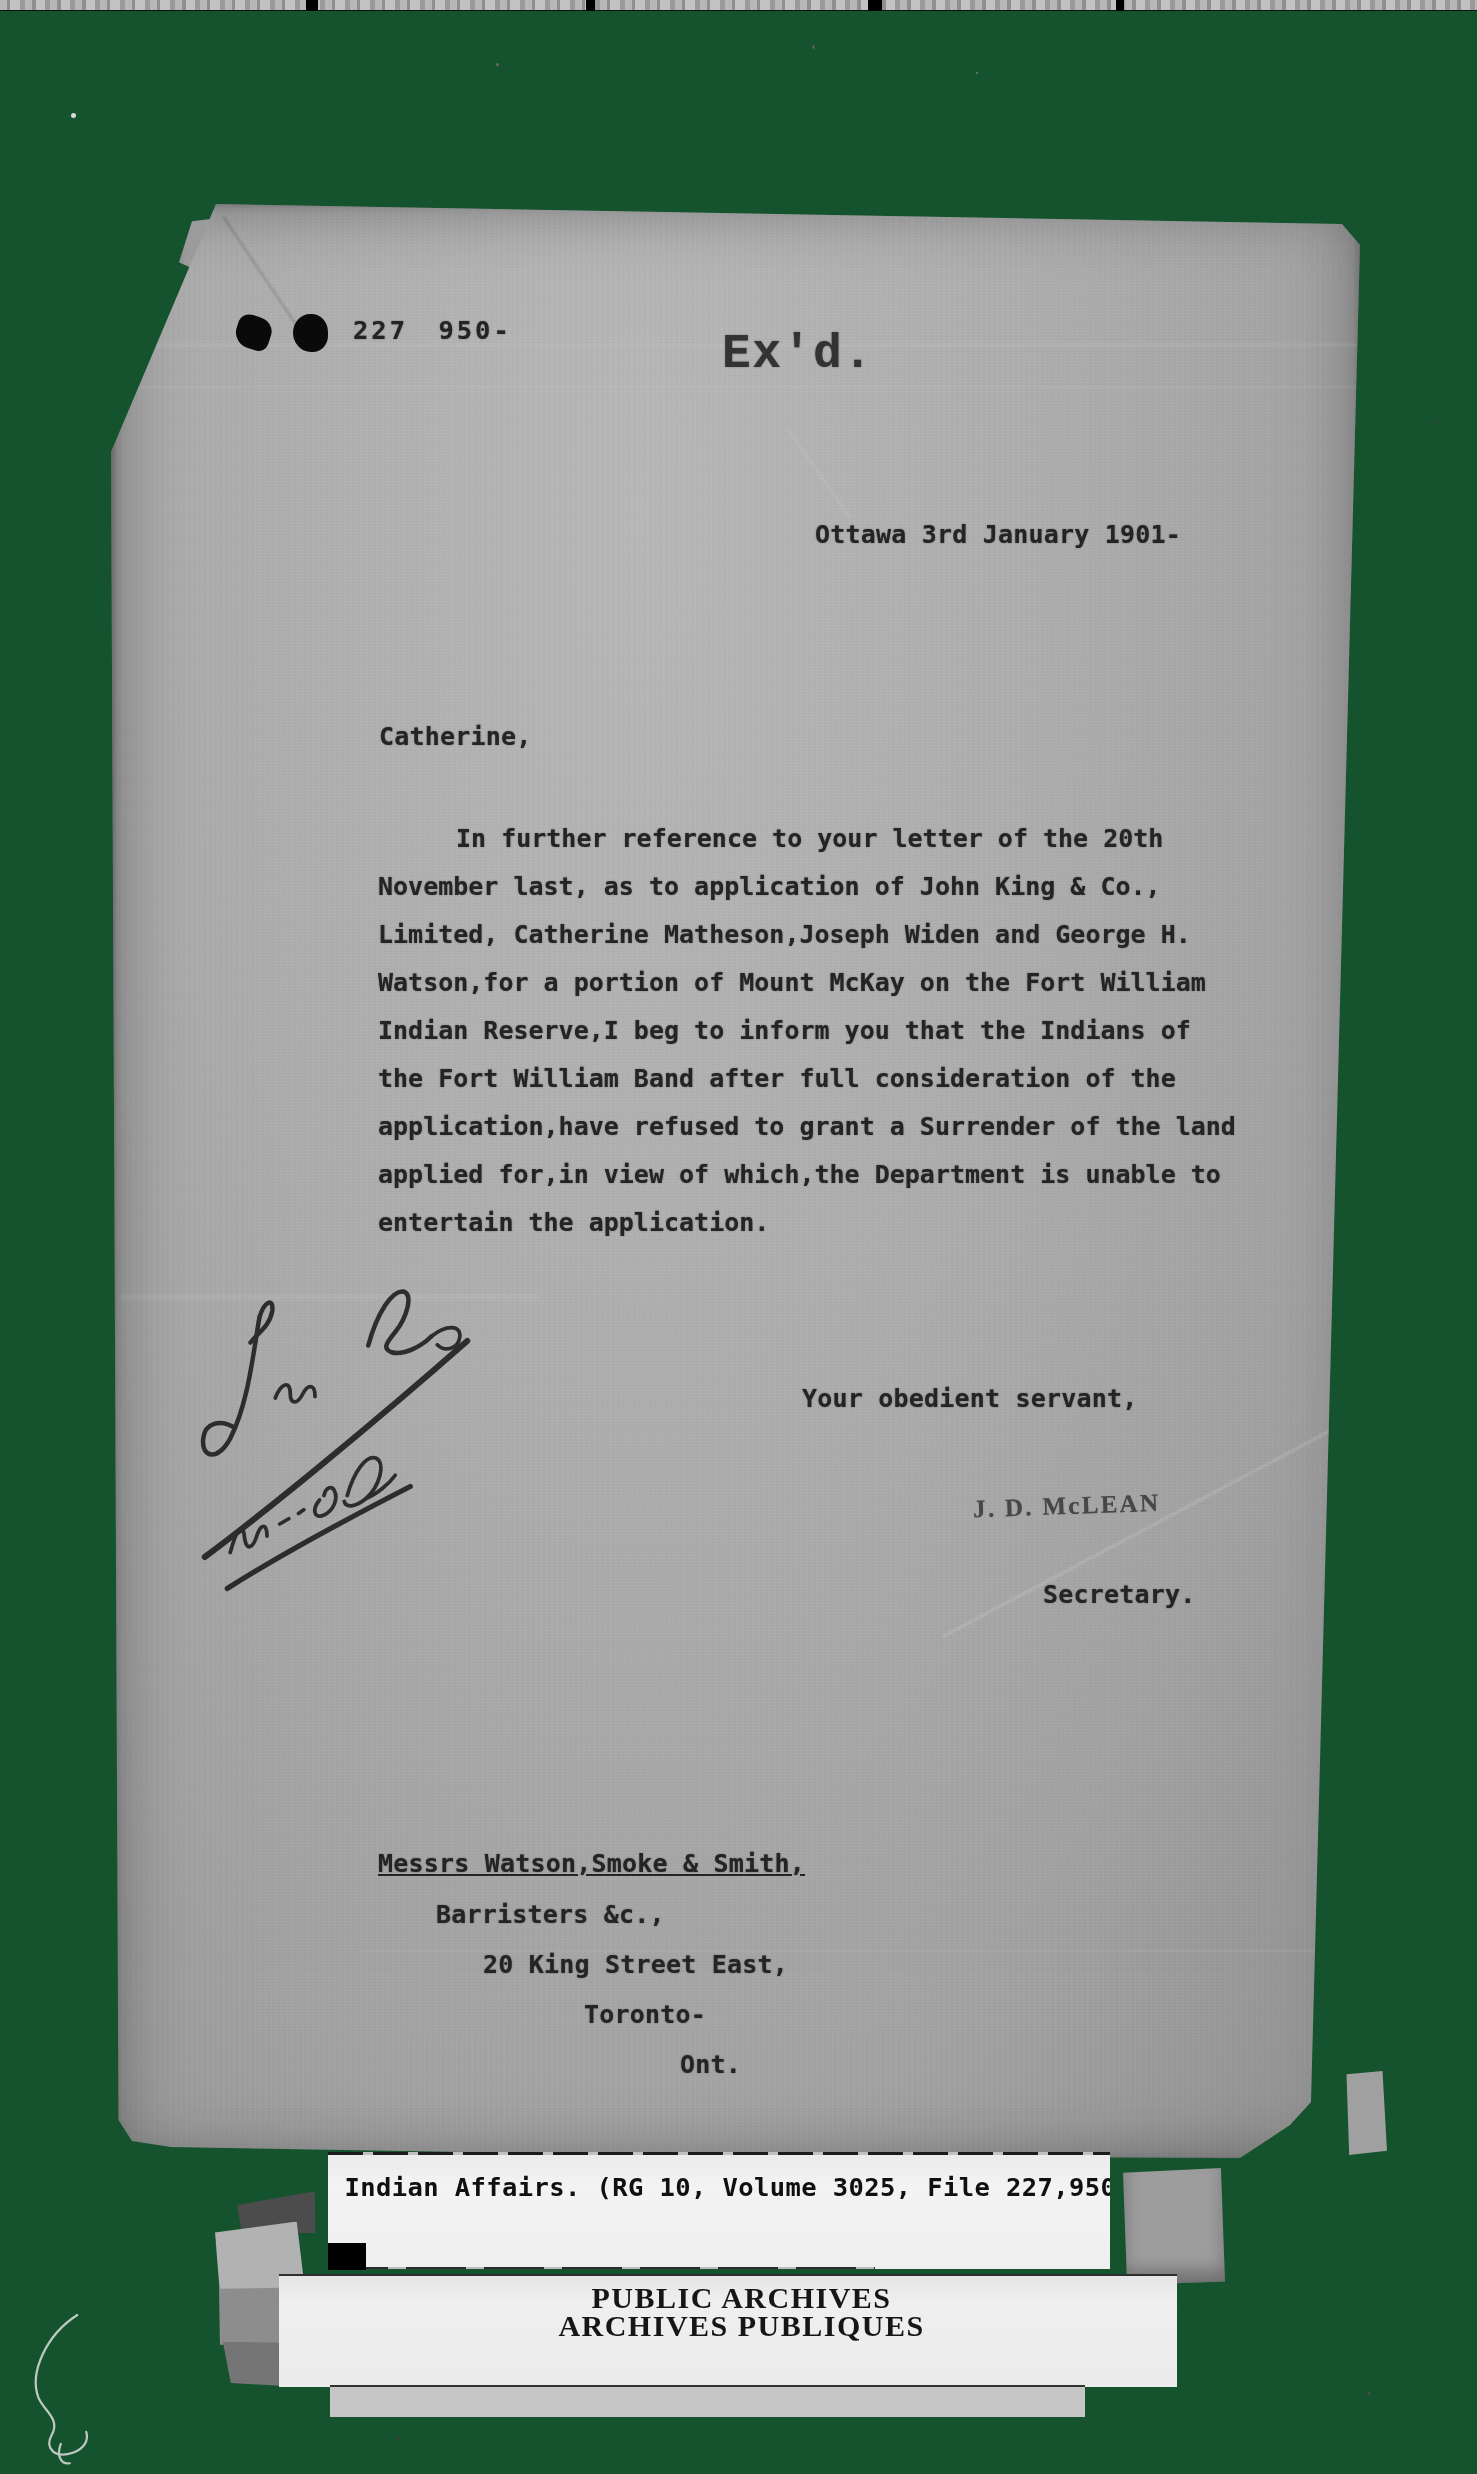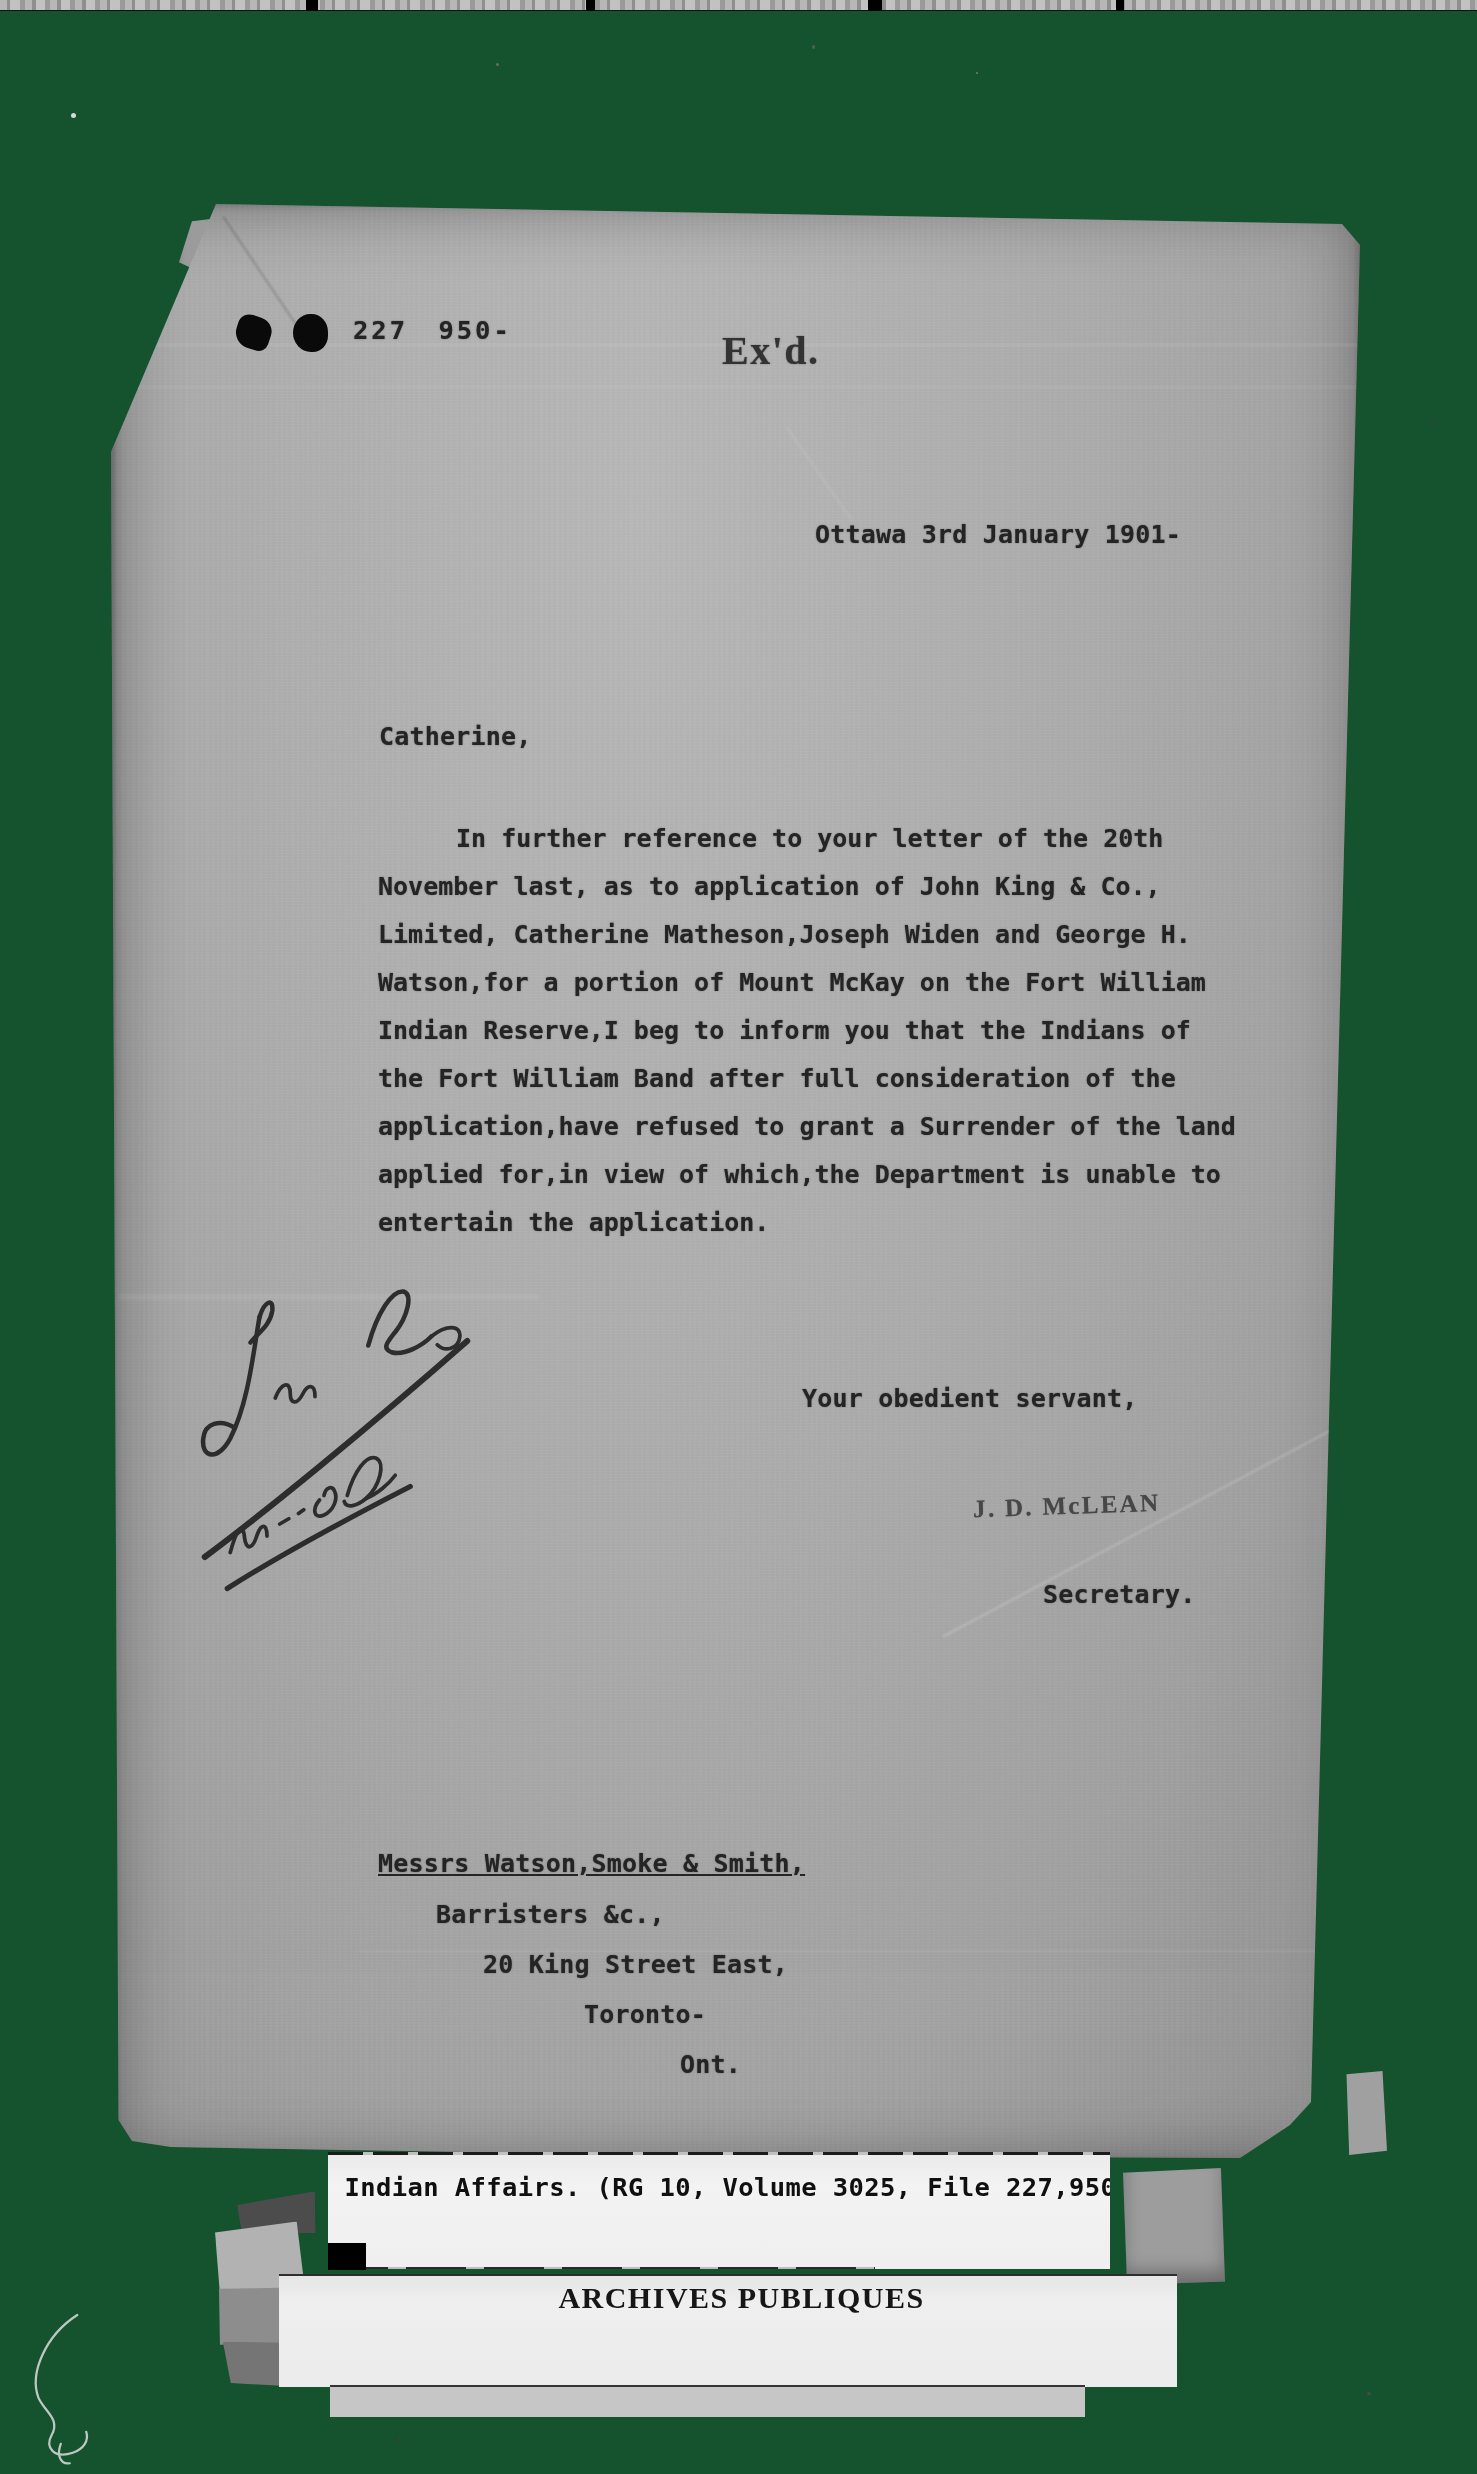--- a/index.html
+++ b/index.html
@@ -24,21 +24,21 @@
     background:
       repeating-linear-gradient(0deg,rgba(255,255,255,.02) 0 1.5px,rgba(0,0,0,.025) 1.5px 3px),
       repeating-linear-gradient(90deg,rgba(255,255,255,.015) 0 2.3px,rgba(0,0,0,.02) 2.3px 5.3px);}
   .crease{position:absolute;pointer-events:none;}
 
   
   .type{position:absolute;color:#242424;font-weight:700;font-size:25px;white-space:nowrap;
         text-shadow:0 0 1.5px rgba(25,25,25,.55);letter-spacing:0.2px;}
   .body-block{position:absolute;font-size:25px;line-height:48px;white-space:pre;
         color:#242424;font-weight:700;text-indent:78px;text-shadow:0 0 1.5px rgba(25,25,25,.5);}
-  .exd{position:absolute;font-family:Liberation Serif, serif;font-weight:700;font-size:40px;
+  .exd{position:absolute;font-family:Liberation Mono, monospace;font-weight:700;font-size:48px;
        color:#333;letter-spacing:1.5px;text-shadow:0 0 1.5px rgba(40,40,40,.6);}
   .mclean{position:absolute;font-family:"Liberation Serif",serif;font-weight:700;font-size:25px;
        color:#474747;letter-spacing:2.3px;transform:rotate(-2deg);text-shadow:0 0 0.8px rgba(60,60,60,.6);}
   .blob{position:absolute;background:#0a0a0a;}
   .fold-tab{position:absolute;left:179px;top:216px;width:72px;height:66px;background:#9b9b9b;
        clip-path:polygon(18% 8%,78% 0%,100% 62%,58% 100%,0% 70%);box-shadow:inset -4.5px -6px 10.5px rgba(0,0,0,.45);}
   .edge-sliver{position:absolute;left:1342px;top:2071px;width:45px;height:84px;background:#a0a0a0;
        clip-path:polygon(10% 4%,90% 0%,100% 95%,16% 100%);}
 
   
@@ -158,20 +158,21 @@
 
   <div class="scrap-left">
     <div class="p1"></div>
     <div class="p2"></div>
     <div class="p3"></div>
     <div class="p4"></div>
   </div>
 
   <div class="stamp-card">
     <div class="stamp-text">
+      <div>PUBLIC ARCHIVES</div>
       <div>ARCHIVES PUBLIQUES</div>
     </div>
   </div>
   <div class="card-band"></div>
 
   <svg style="left:22.5px;top:2309px;" width="113" height="161" viewBox="0 0 150 215" fill="none" stroke="#dcdcdc" stroke-width="3" stroke-linecap="round" opacity="0.85">
     <path d="M 72 8 C 30 35, 8 85, 20 118 C 27 136, 50 146, 38 168 C 28 186, 42 200, 66 192 C 80 187, 88 176, 84 164"></path>
     <path d="M 50 180 C 44 196, 50 208, 62 206"></path>
   </svg>
   <div class="speck" style="left:71px;top:113px;width:5.3px;height:5.3px;background:#d9d9d9;"></div>

